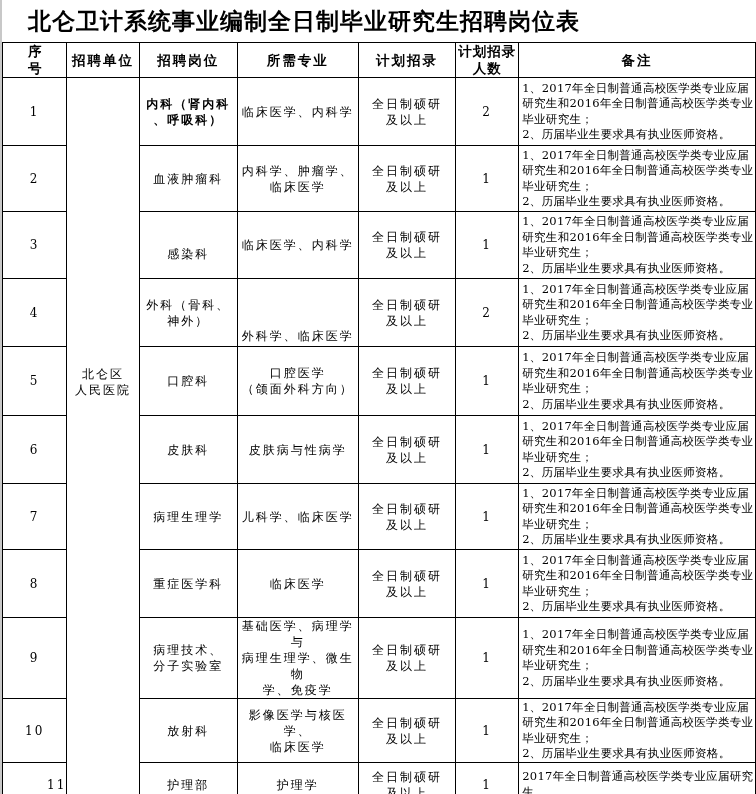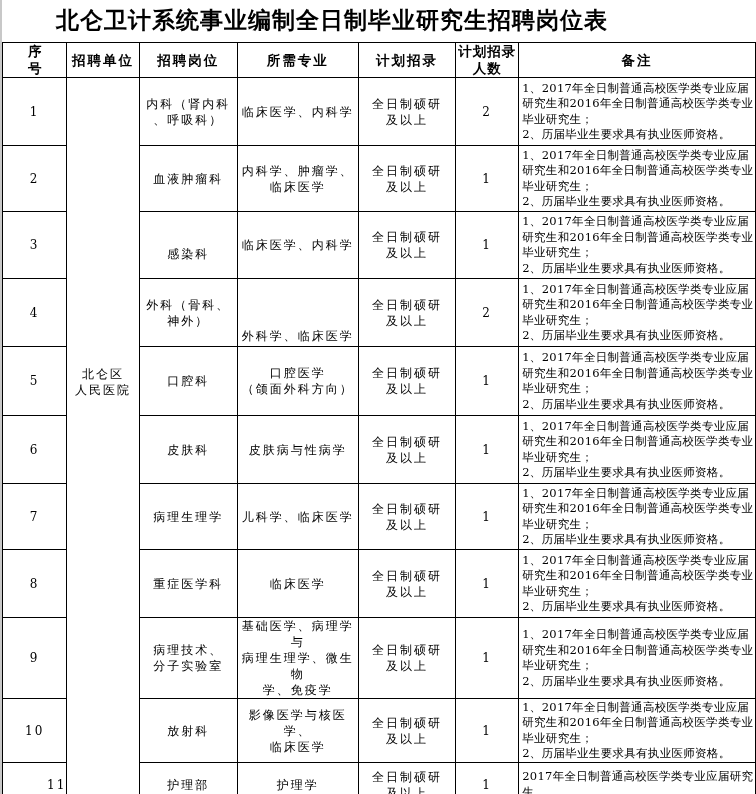--- a/index.html
+++ b/index.html
@@ -1,21 +1,21 @@
 <!DOCTYPE html>
 <html><head>
 <meta charset="utf-8">
 <style>
   html, body { margin:0; padding:0; background:#ffffff; }
   body { width:756px; height:794px; overflow:hidden; position:relative;
          font-family:"DejaVu Serif", "Liberation Serif", serif; color:#000; }
   .leftbar { position:absolute; left:0; top:0; width:2px; height:794px; background:#c8c8c8; }
   .title { position:absolute; left:0; top:4px; width:608px; height:34px;
-           text-align:right; font-size:23px; font-weight:bold; letter-spacing:1px;
-           line-height:34px; font-family:Liberation Serif, serif; }
+           text-align:center; font-size:23px; font-weight:bold; letter-spacing:1px;
+           line-height:34px; font-family:Liberation Sans, sans-serif; }
   table { position:absolute; left:2px; top:42px; border-collapse:collapse; table-layout:fixed; }
   td, th { border:1.5px solid #000; padding:0; text-align:center; vertical-align:middle;
            font-size:12px; line-height:16px; overflow:hidden; }
   th { font-weight:bold; font-size:13.5px; line-height:17px;
        font-family:"DejaVu Sans", "Liberation Sans", sans-serif; }
   td.note { text-align:left; padding-left:3px; font-size:11.5px; line-height:15.5px; letter-spacing:0.3px; }
   td.num { font-size:12px; }
   td.unit { vertical-align:top; padding-top:3px; letter-spacing:2px; }
   .cell-txt { display:block; letter-spacing:2px; white-space:pre-line; }
 </style>
@@ -65,21 +65,21 @@
   <tbody id="tbody">
       <tr style="height: 68px;">
         <td class="num">
           <span class="cell-txt" style="white-space: pre-line;">1</span>
         </td>
         <td class="unit" rowspan="11" style="vertical-align: middle; padding-top: 0px; padding-bottom: 120px;">
           <span class="cell-txt" style="white-space: pre-line;">北仑区
 人民医院</span>
         </td>
         <td>
-          <span class="cell-txt" style="white-space: pre-line;">内科（肾内科
+          <span class="cell-txt" style="white-space: pre-line; font-weight: bold;">内科（肾内科
 、呼吸科）</span>
         </td>
         <td>
           <span class="cell-txt" style="white-space: pre-line;">临床医学、内科学</span>
         </td>
         <td>
           <span class="cell-txt" style="white-space: pre-line;">全日制硕研
 及以上</span>
         </td>
         <td class="num">

